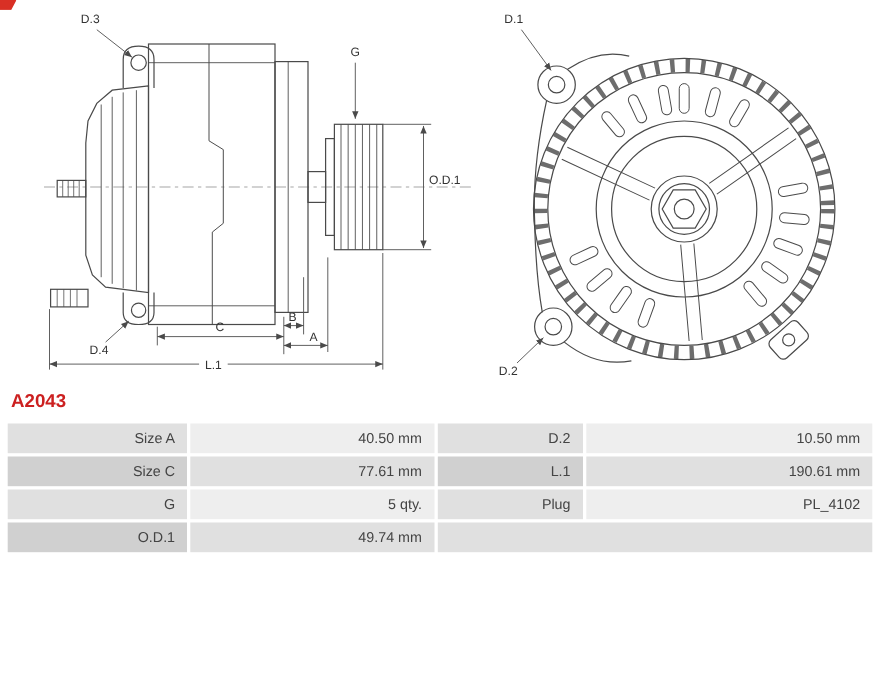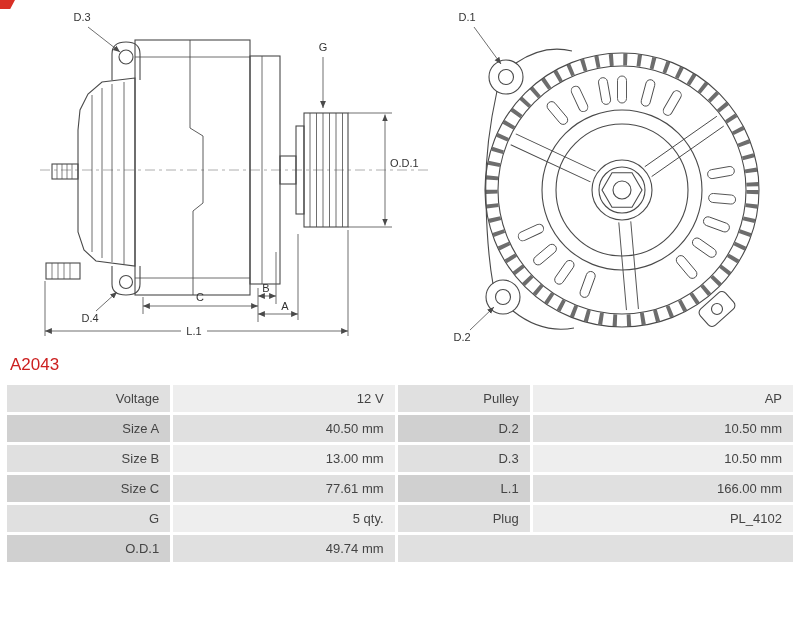--- a/index.html
+++ b/index.html
@@ -1,21 +1,21 @@
 <!DOCTYPE html>
 <html><head>
 <meta charset="utf-8">
 <style>
   *{margin:0;padding:0;box-sizing:border-box}
   html,body{width:800px;height:627px;background:#ffffff;font-family:"Liberation Sans",sans-serif;overflow:hidden;position:relative}
   .logo-frag{position:absolute;top:0;left:0;width:15px;height:9px;background:#d93025;clip-path:polygon(0 0,100% 0,68% 100%,0 100%)}
   .diagram-wrap{width:800px;height:352px}
   svg{display:block}
   svg text{font-family:"Liberation Sans",sans-serif;font-size:11px;fill:#333;stroke:none}
-  .part-number{color:#cc2020;font-size:17px;line-height:20px;margin:3px 0 7px 10px;font-weight:400}
+  .part-number{color:#cc2020;font-size:17px;line-height:20px;margin:3px 0 7px 10px;font-weight:700}
   table.spec{border-collapse:separate;border-spacing:3px;table-layout:fixed;width:792px;margin-left:4px}
   table.spec td{height:27px;padding:0 11px;font-size:13px;color:#444;text-align:right;vertical-align:middle;white-space:nowrap;overflow:hidden}
   tr:nth-child(odd) td.lbl{background:#e0e0e0}
   tr:nth-child(odd) td.val{background:#eeeeee}
   tr:nth-child(even) td.lbl{background:#d0d0d0}
   tr:nth-child(even) td.val{background:#e0e0e0}
 </style>
 </head>
 <body>
 
@@ -185,42 +185,30 @@
 
 <table class="spec">
   <colgroup>
     <col style="width:21%">
       <col style="width:28.5%">
       <col style="width:17%">
       <col style="width:33.5%">
   </colgroup>
   <tbody>
     <tr>
-      <td class="lbl">Voltage</td>
-      <td class="val">12 V</td>
-      <td class="lbl">Pulley</td>
-      <td class="val">AP</td>
-    </tr>
-    <tr>
       <td class="lbl">Size A</td>
       <td class="val">40.50 mm</td>
       <td class="lbl">D.2</td>
       <td class="val">10.50 mm</td>
     </tr>
     <tr>
-      <td class="lbl">Size B</td>
-      <td class="val">13.00 mm</td>
-      <td class="lbl">D.3</td>
-      <td class="val">10.50 mm</td>
-    </tr>
-    <tr>
       <td class="lbl">Size C</td>
       <td class="val">77.61 mm</td>
       <td class="lbl">L.1</td>
-      <td class="val">166.00 mm</td>
+      <td class="val">190.61 mm</td>
     </tr>
     <tr>
       <td class="lbl">G</td>
       <td class="val">5 qty.</td>
       <td class="lbl">Plug</td>
       <td class="val">PL_4102</td>
     </tr>
     <tr>
       <td class="lbl">O.D.1</td>
       <td class="val">49.74 mm</td>

